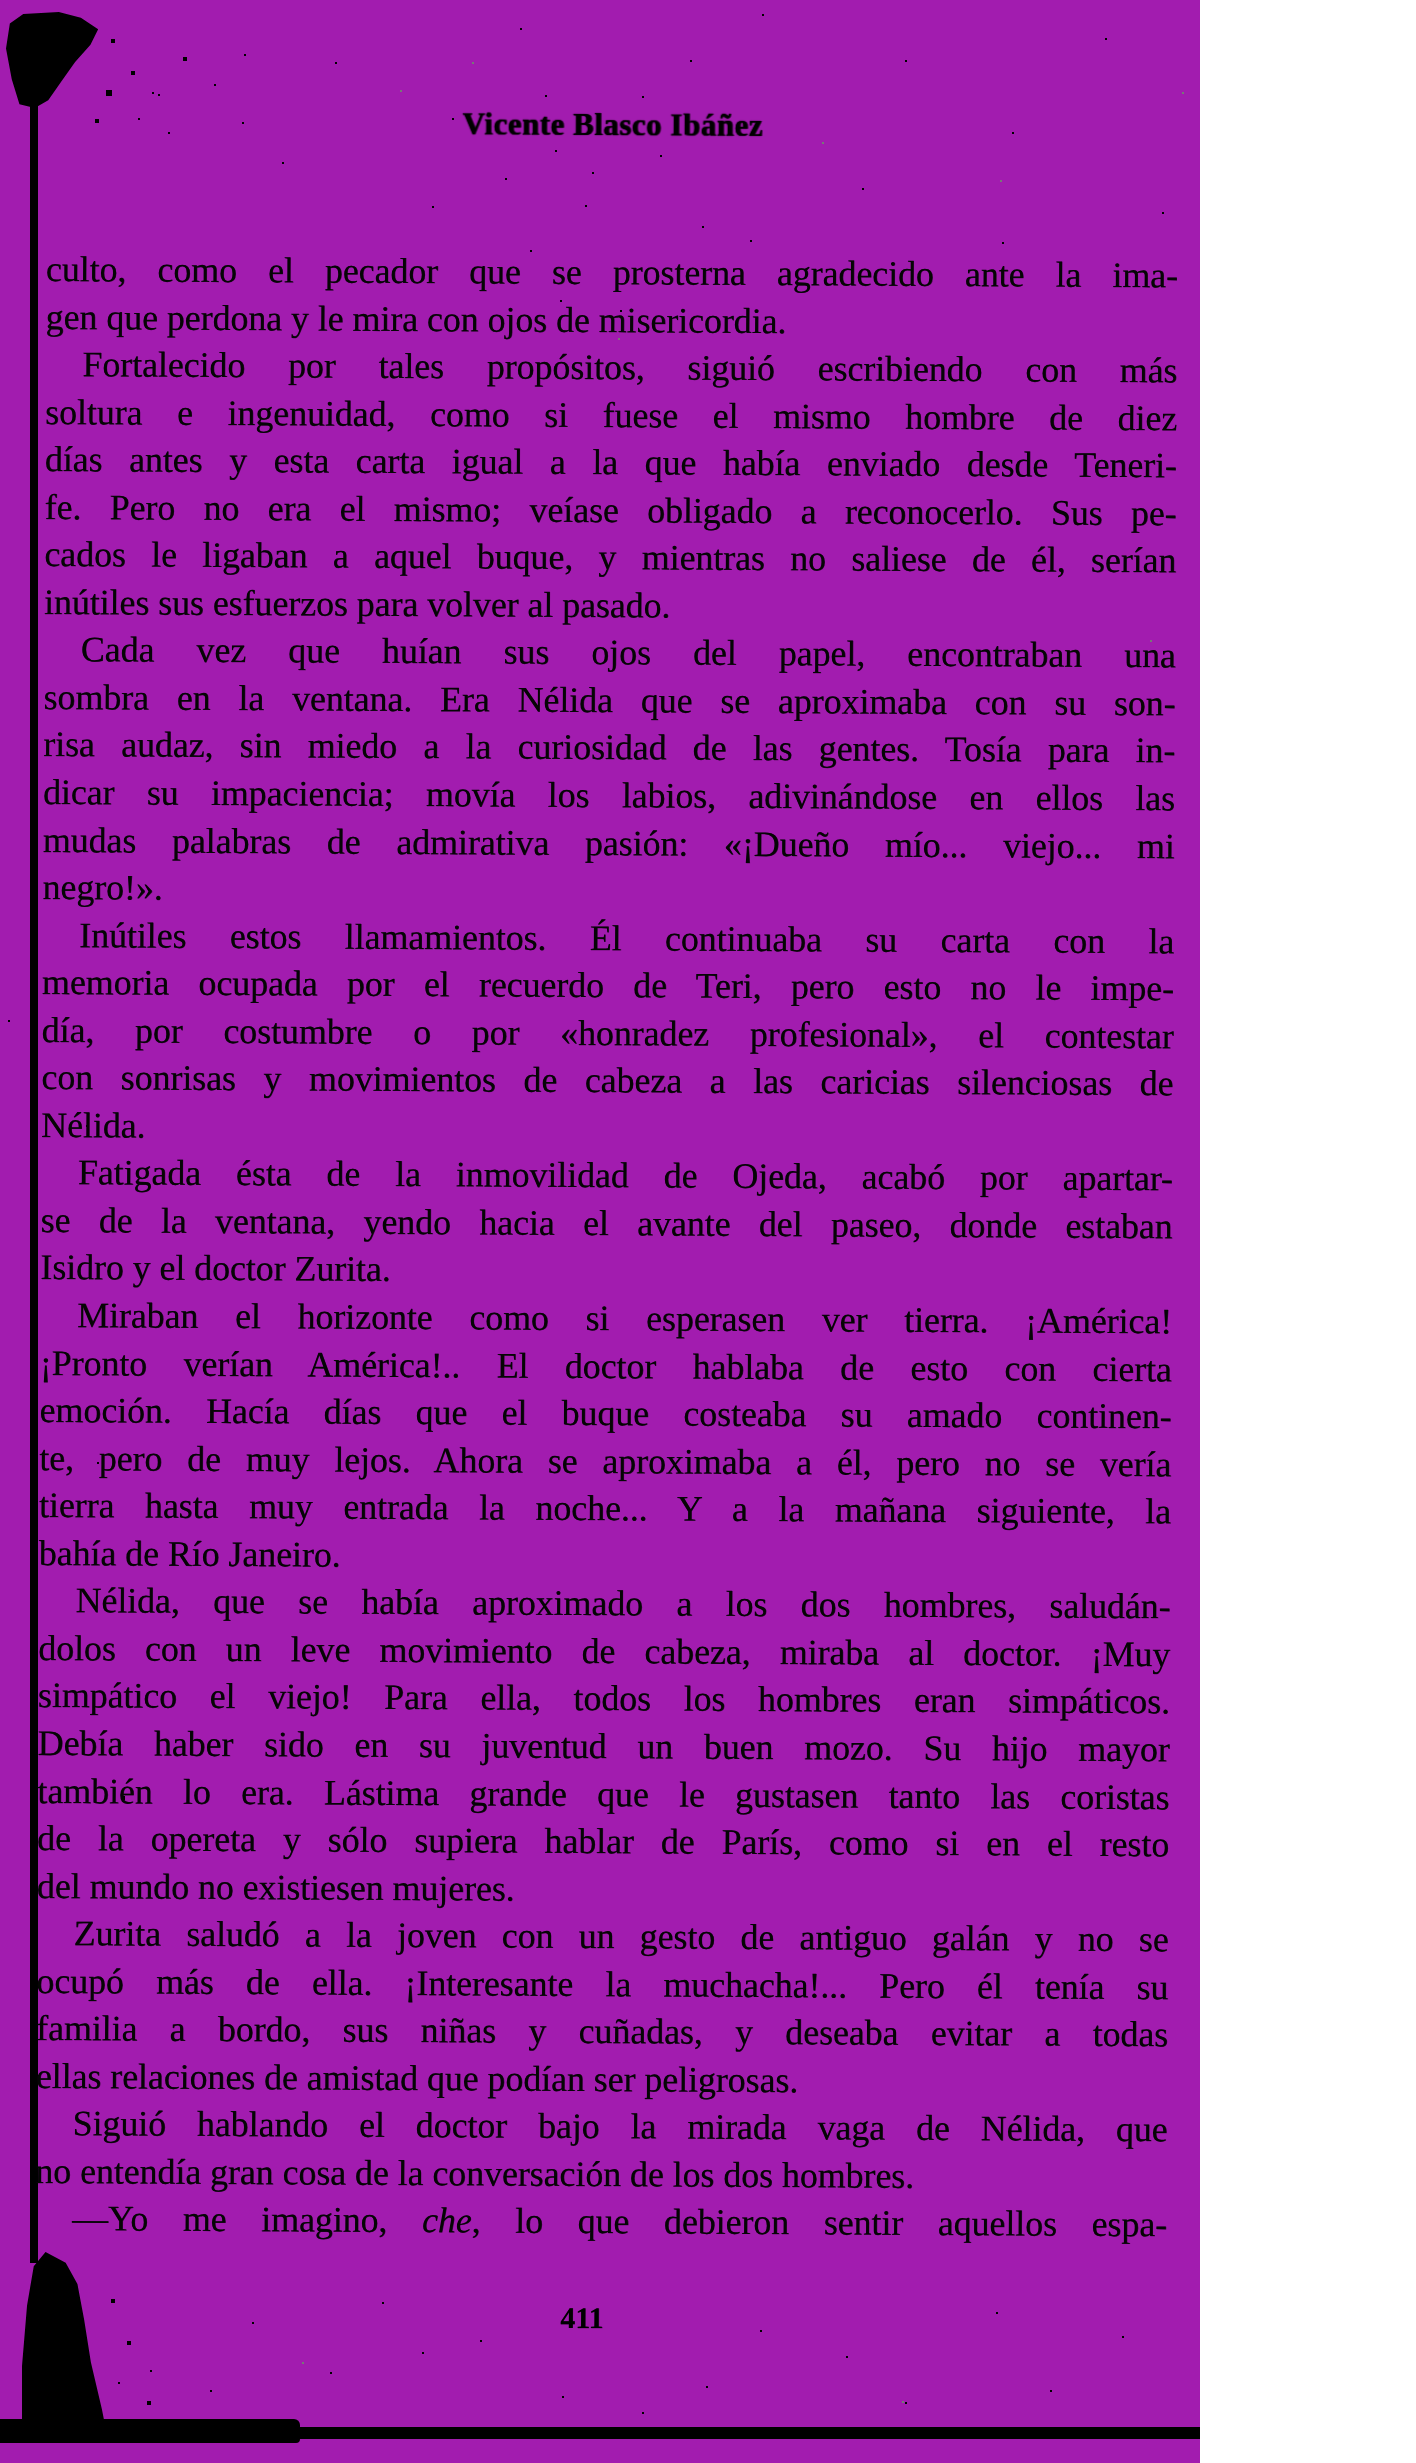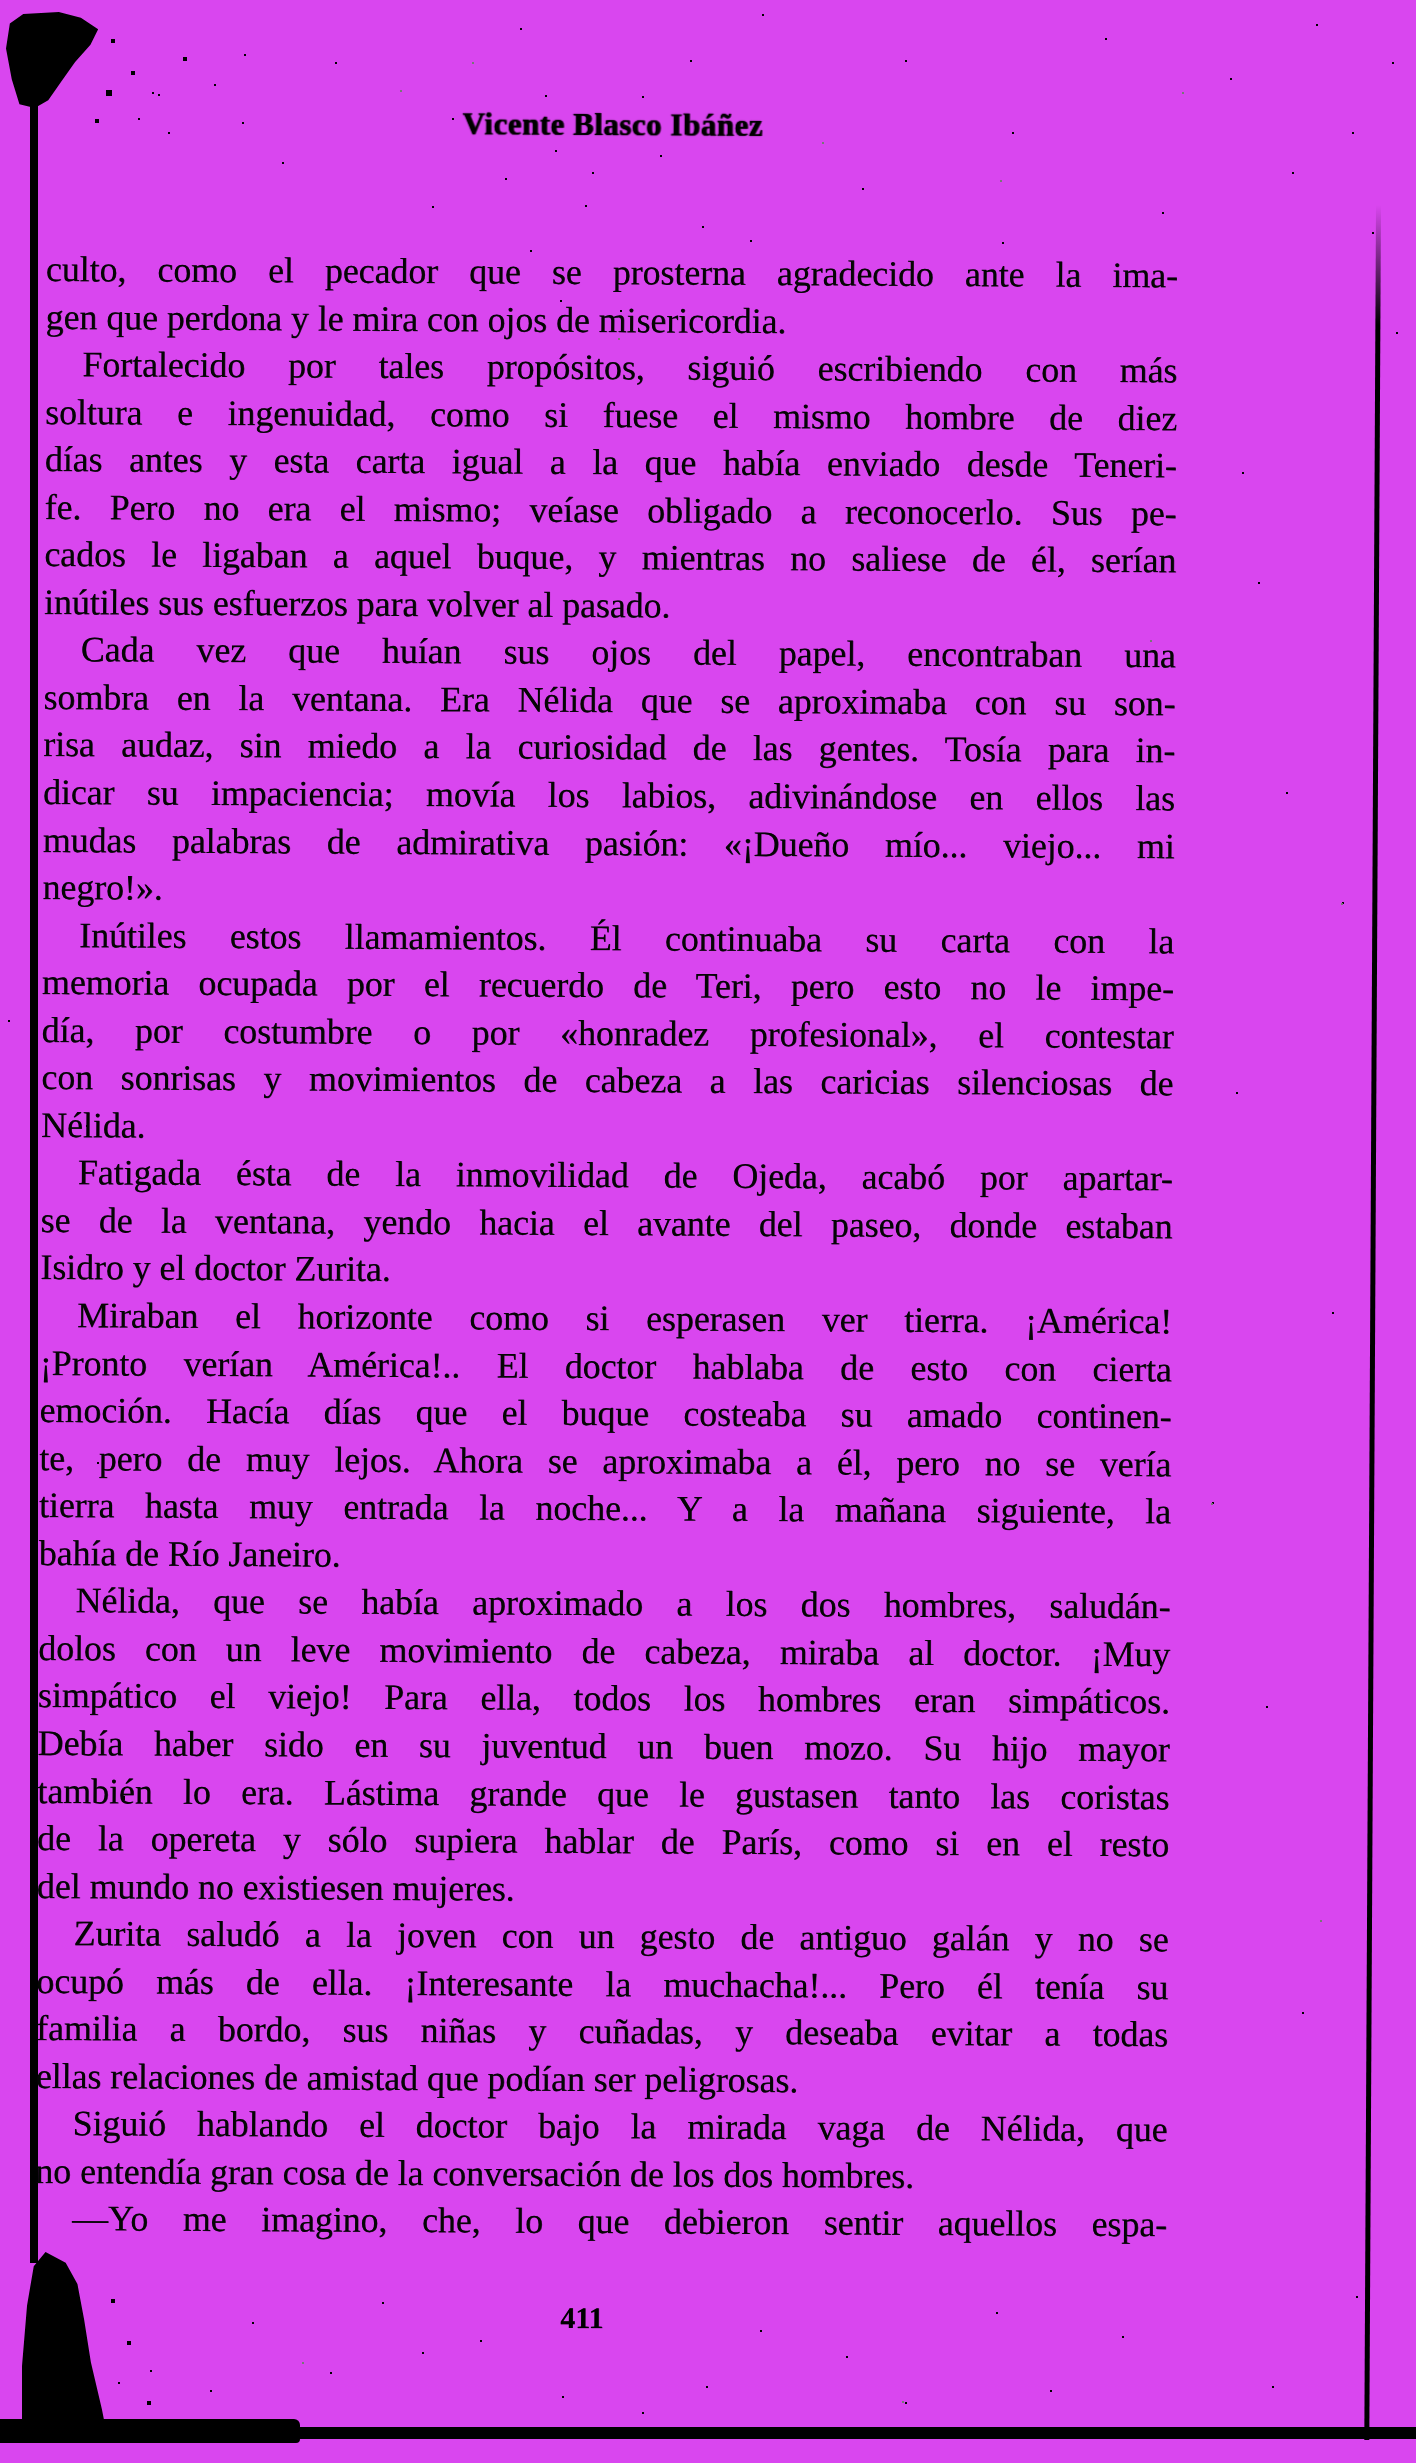--- a/index.html
+++ b/index.html
@@ -1,17 +1,17 @@
 <!DOCTYPE html>
 <html><head>
 <meta charset="utf-8">
 <style>
   html,body{margin:0;padding:0;background:#ffffff;}
   .page{
-    position:relative;width:1416px;height:2463px;background:#d946ef;
+    position:relative;width:1200px;height:2463px;background:#a21caf;
     overflow:hidden;font-family:"Liberation Serif","DejaVu Serif",serif;color:#050505;
   }
   
   .spine-line{position:absolute;left:30px;top:48px;width:8px;height:2215px;background:#000;}
   .blob-top-left{
     position:absolute;left:6px;top:12px;width:96px;height:96px;background:#000;
     clip-path:polygon(18% 2%,55% 0%,78% 6%,96% 18%,88% 34%,72% 52%,58% 72%,44% 92%,30% 100%,14% 96%,6% 70%,0% 38%,4% 12%);
   }
   .blob-bottom-left{
     position:absolute;left:22px;top:2252px;width:84px;height:178px;background:#000;
@@ -70,21 +70,21 @@
     font-size:36px;letter-spacing:-0.1px;color:#050505;
     text-shadow:0.4px 0.2px 0 rgba(0,0,0,0.65);
   }
   .para{margin:0;padding:0;}
   .line{
     height:47.55px;line-height:47.55px;white-space:normal;
     text-align:justify;text-align-last:justify;
   }
   .line.end{text-align-last:left;}
   .line.first{text-indent:37px;}
-  .it{}
+  .it{font-style:italic;}
   .page-number{
     position:absolute;left:46px;top:2298px;width:1132px;text-align:center;text-indent:-37px;
     font-size:30px;font-weight:bold;color:#000;
     text-shadow:0.4px 0.2px 0 rgba(0,0,0,0.6);
   }
 </style>
 </head>
 <body>
 
 <div class="page">

